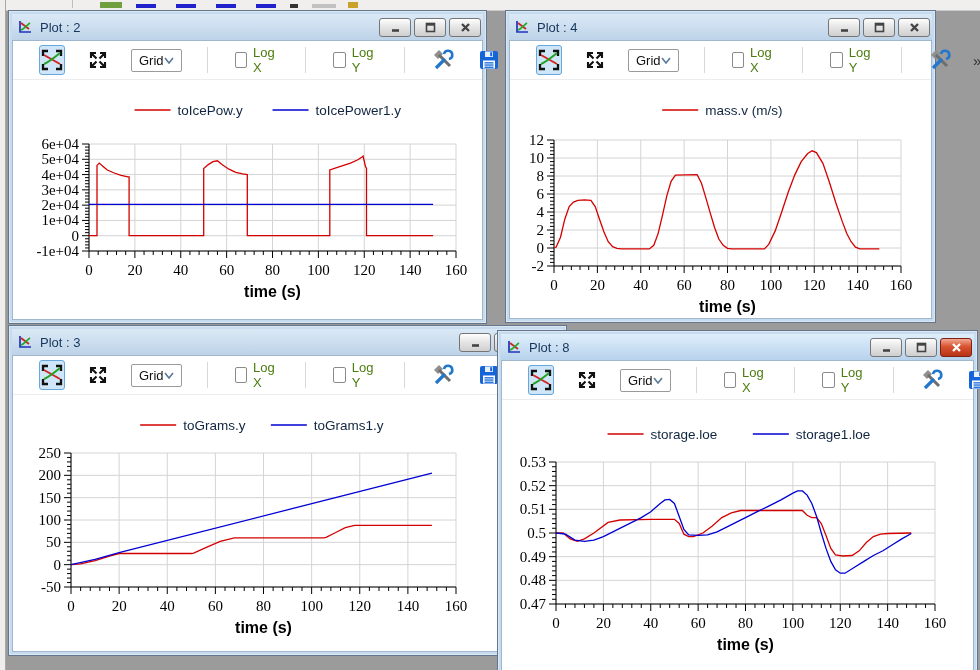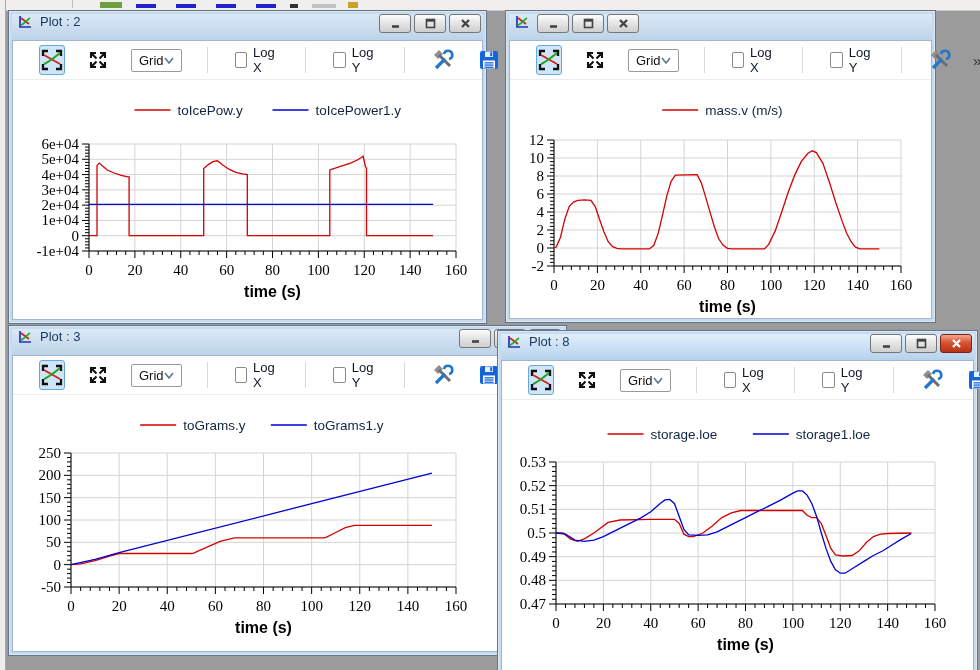--- a/index.html
+++ b/index.html
@@ -8,21 +8,21 @@
   
   .top-strip{position:absolute;left:0;top:0;width:980px;height:10px;background:#f0efed;
              border-bottom:1px solid #c9c9c9;z-index:0;}
   .stub{position:absolute;bottom:2px;height:4px;}
   .left-strip{position:absolute;left:0;top:0;width:5px;height:670px;background:#efeeec;
               border-right:1px solid #a8a8a8;z-index:0;}
   
   .window{position:absolute;box-sizing:border-box;border:1px solid #65768c;background:#c6dbee;
           padding:3px;display:flex;flex-direction:column;z-index:1;
           box-shadow:0 0 0 1px rgba(255,255,255,.35) inset;}
-  .titlebar{height:26px;flex:0 0 26px;display:flex;align-items:flex-start;padding:0 2px 0 4px;
+  .titlebar{height:26px;flex:0 0 26px;display:flex;align-items:center;padding:0 2px 0 4px;
             background:linear-gradient(#dbe9f6,#bdd3e8);}
   .window.active .titlebar{background:linear-gradient(#dfeefb,#b7d2ec);}
   .wicon{width:18px;height:16px;margin-right:6px;flex:0 0 18px;}
   .wtitle{font-size:13px;color:#16365c;flex:1 1 auto;white-space:nowrap;}
   .capbtns{display:flex;gap:3px;align-items:center;}
   .cap{width:32px;height:19px;border:1px solid #757575;border-radius:3px;box-sizing:border-box;
        background:linear-gradient(#fefefe,#e6e6e6 45%,#cfcfcf);display:flex;align-items:center;
        justify-content:center;color:#444;}
   .cap svg{width:13px;height:13px;}
   .cap.close-red{background:linear-gradient(#f2a893,#d9532f 45%,#b83217);border-color:#7d2113;color:#fff;}
@@ -34,21 +34,21 @@
         background-image:radial-gradient(#9a9a9a 1px,transparent 1.2px);background-size:4px 4px;}
   .tbtn{width:30px;height:30px;border:1px solid transparent;background:transparent;border-radius:3px;
         display:flex;align-items:center;justify-content:center;padding:0;}
   .tbtn.active{background:#cfe6f8;border-color:#66a7dd;}
   .tbtn svg{width:24px;height:24px;}
   .combo{width:112px;height:23px;border:1px solid #9a9a9a;border-radius:2px;background:#fff;
          display:flex;align-items:center;font-size:13px;color:#111;padding-left:7px;box-sizing:border-box;}
   .combo .cspace{flex:1;}
   .combo svg{width:10px;height:7px;margin-right:7px;}
   .vsep{width:1px;height:26px;background:#d8d8d8;margin:0 5px;flex:0 0 1px;}
-  .chk{display:flex;align-items:center;font-size:13px;color:#0f172a;gap:6px;padding:0 2px;}
+  .chk{display:flex;align-items:center;font-size:13px;color:#4d7c0f;gap:6px;padding:0 2px;}
   .chk .box{width:14px;height:14px;border:1px solid #8a8a8a;background:#fff;border-radius:2px;}
   .overflow{margin-left:auto;margin-right:6px;font-size:15px;color:#333;}
   .plothost{flex:1 1 auto;min-height:0;background:#fff;}
   .hidden-defs{position:absolute;width:0;height:0;overflow:hidden;}
 </style>
 </head>
 <body>
 
 <svg class="hidden-defs" aria-hidden="true">
   <defs>
@@ -311,20 +311,21 @@
           <text x="302.55" y="35" font-family="&quot;Liberation Sans&quot;,sans-serif" font-size="13.5" fill="#10253f">toIcePower1.y</text>
         </svg></div>
   </div>
 </div>
 
 <div class="window" style="left:505px;top:10px;width:431px;height:313px">
   <div class="titlebar">
     <span class="wicon"><svg width="18" height="16">
           <use href="#i-plot"></use>
         </svg></span>
+    <span class="wtitle">Plot : 4</span>
     <span class="capbtns">
       <span class="cap">
           <svg>
             <use href="#i-min"></use>
           </svg>
         </span>
       <span class="cap">
           <svg>
             <use href="#i-max"></use>
           </svg>

